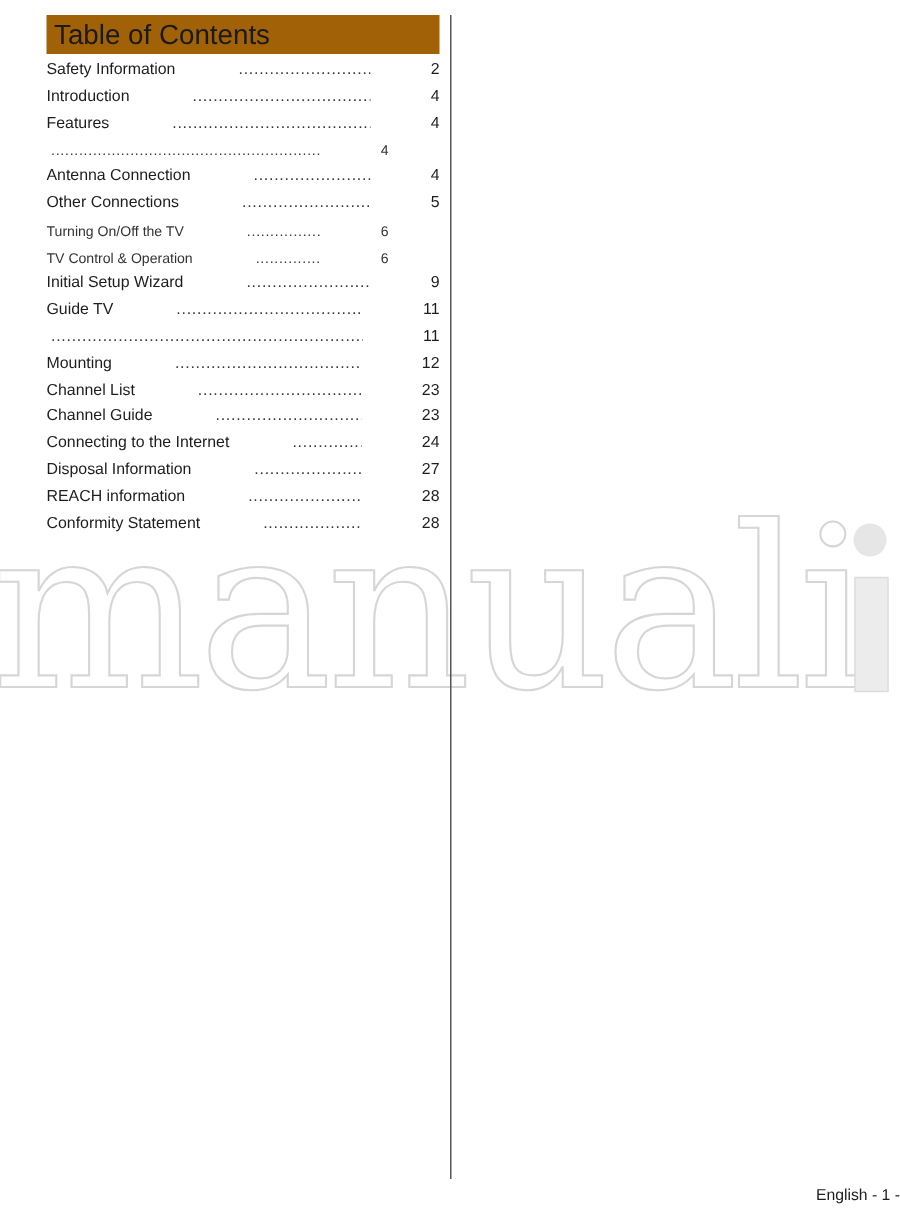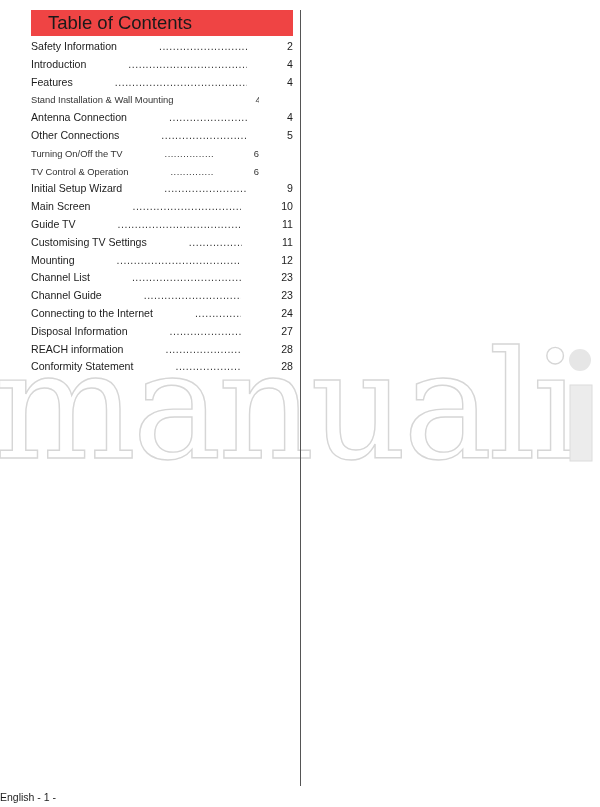--- a/index.html
+++ b/index.html
@@ -24,25 +24,25 @@
       z-index: 0;
     }
     .page-left {
       position: absolute;
       left: 31px;
       top: 10px;
       width: 262px;
       z-index: 2;
     }
     .toc-header {
-      background: #ef4444;
+      background: #a16207;
       height: 26px;
       width: 262px;
       box-sizing: border-box;
-      padding-left: 17px;
+      padding-left: 5px;
       font-size: 18.5px;
       line-height: 25px;
       color: #1a1a1a;
     }
     .toc-list {
       margin-top: 2px;
     }
     .toc-entry {
       display: flex;
       align-items: center;
@@ -82,21 +82,21 @@
       width: 1px;
       height: 776px;
       background: #555555;
       z-index: 2;
     }
     .footer {
       position: absolute;
       top: 791px;
       left: 0;
       width: 600px;
-      text-align: left;
+      text-align: right;
       font-size: 10.5px;
       color: #1d1d1d;
       z-index: 2;
     }
   </style>
 </head>
 <body>
 
 <svg class="watermark" viewBox="0 0 600 140" xmlns="http://www.w3.org/2000/svg">
   <text x="-6" y="128" font-family="DejaVu Serif, serif" font-size="150" fill="none" stroke="#d6d6d6" stroke-width="1.4" letter-spacing="-4">manuali</text>
@@ -119,21 +119,20 @@
         <span class="title">Introduction</span>
         <span class="leader"></span>
         <span class="page">4</span>
       </div>
     <div class="toc-entry">
         <span class="title">Features</span>
         <span class="leader"></span>
         <span class="page">4</span>
       </div>
     <div class="toc-entry sub">
-        <span class="title">Stand Installation &amp; Wall Mounting</span>
         <span class="leader"></span>
         <span class="page">4</span>
       </div>
     <div class="toc-entry">
         <span class="title">Antenna Connection</span>
         <span class="leader"></span>
         <span class="page">4</span>
       </div>
     <div class="toc-entry">
         <span class="title">Other Connections</span>
@@ -149,31 +148,25 @@
         <span class="title">TV Control &amp; Operation</span>
         <span class="leader"></span>
         <span class="page">6</span>
       </div>
     <div class="toc-entry">
         <span class="title">Initial Setup Wizard</span>
         <span class="leader"></span>
         <span class="page">9</span>
       </div>
     <div class="toc-entry">
-        <span class="title">Main Screen</span>
-        <span class="leader"></span>
-        <span class="page">10</span>
-      </div>
-    <div class="toc-entry">
         <span class="title">Guide TV</span>
         <span class="leader"></span>
         <span class="page">11</span>
       </div>
     <div class="toc-entry">
-        <span class="title">Customising TV Settings</span>
         <span class="leader"></span>
         <span class="page">11</span>
       </div>
     <div class="toc-entry">
         <span class="title">Mounting</span>
         <span class="leader"></span>
         <span class="page">12</span>
       </div>
     <div class="toc-entry">
         <span class="title">Channel List</span>

